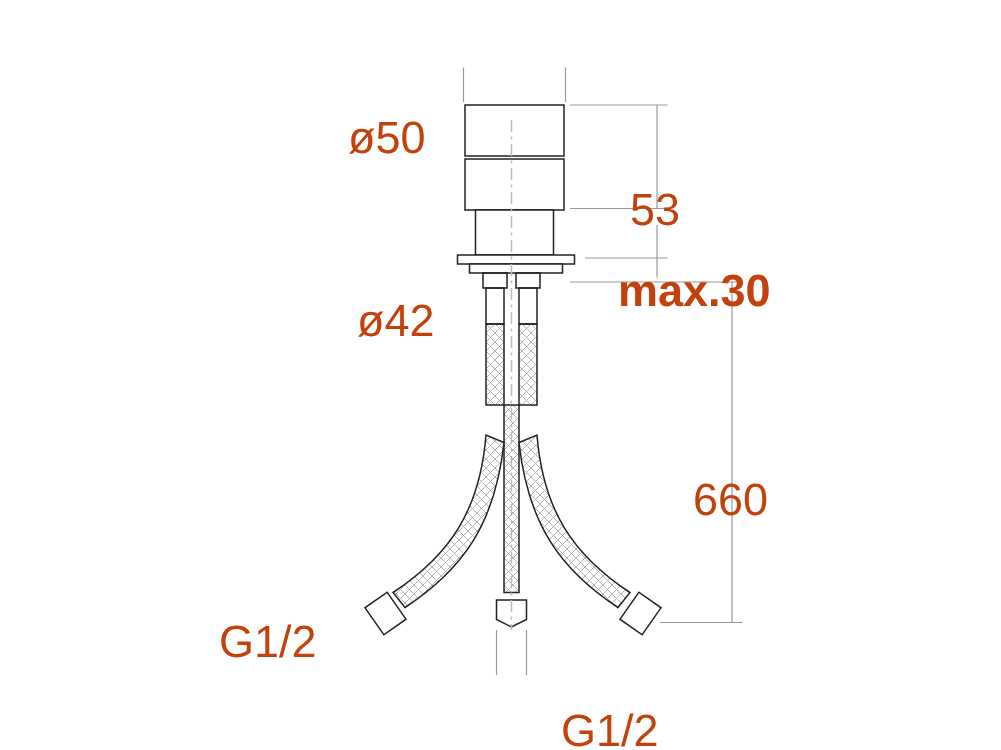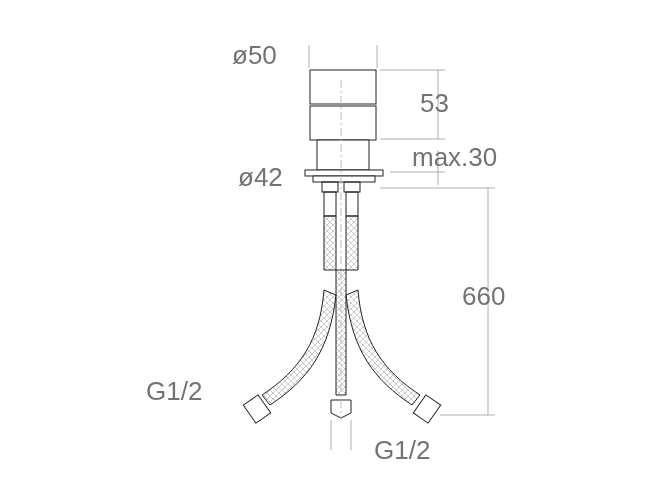--- a/index.html
+++ b/index.html
@@ -1,18 +1,18 @@
 <!DOCTYPE html>
 <html><head>
 <meta charset="utf-8">
 <style>
   html,body{margin:0;padding:0;background:#fff;}
   body{width:667px;height:500px;overflow:hidden;position:relative;font-family:"Liberation Sans",sans-serif;}
   svg{position:absolute;left:0;top:0;}
-  .lbl{position:absolute;font-size:26px;color:#737373;line-height:1;white-space:nowrap;}
+  .lbl{position:absolute;font-size:30px;color:#c2410c;line-height:1;white-space:nowrap;margin-top:36px;}
 </style>
 </head>
 <body>
 
 <svg width="667" height="500" viewBox="0 0 667 500">
   <defs>
     <pattern id="braid" width="6" height="6" patternUnits="userSpaceOnUse">
       <path d="M0 0 L6 6 M6 0 L0 6" stroke="#aaa" stroke-width="0.6"></path>
     </pattern>
   </defs>
@@ -54,16 +54,16 @@
     <line x1="488" y1="188" x2="488" y2="415"></line>
     <line x1="440" y1="415" x2="495" y2="415"></line>
     <line x1="331" y1="420" x2="331" y2="450"></line>
     <line x1="351" y1="420" x2="351" y2="450"></line>
   </g>
 </svg>
 
 <div class="lbl" style="left:232px;top:42px;">ø50</div>
 <div class="lbl" style="left:420px;top:90px;text-align:center;">53</div>
 <div class="lbl" style="left:238px;top:164px;">ø42</div>
-<div class="lbl" style="left:412px;top:144px;">max.30</div>
+<div class="lbl" style="left:412px;top:144px;font-weight:bold;">max.30</div>
 <div class="lbl" style="left:462px;top:283px;">660</div>
 <div class="lbl" style="left:146px;top:378px;">G1/2</div>
 <div class="lbl" style="left:374px;top:437px;">G1/2</div>
 
 </body></html>

